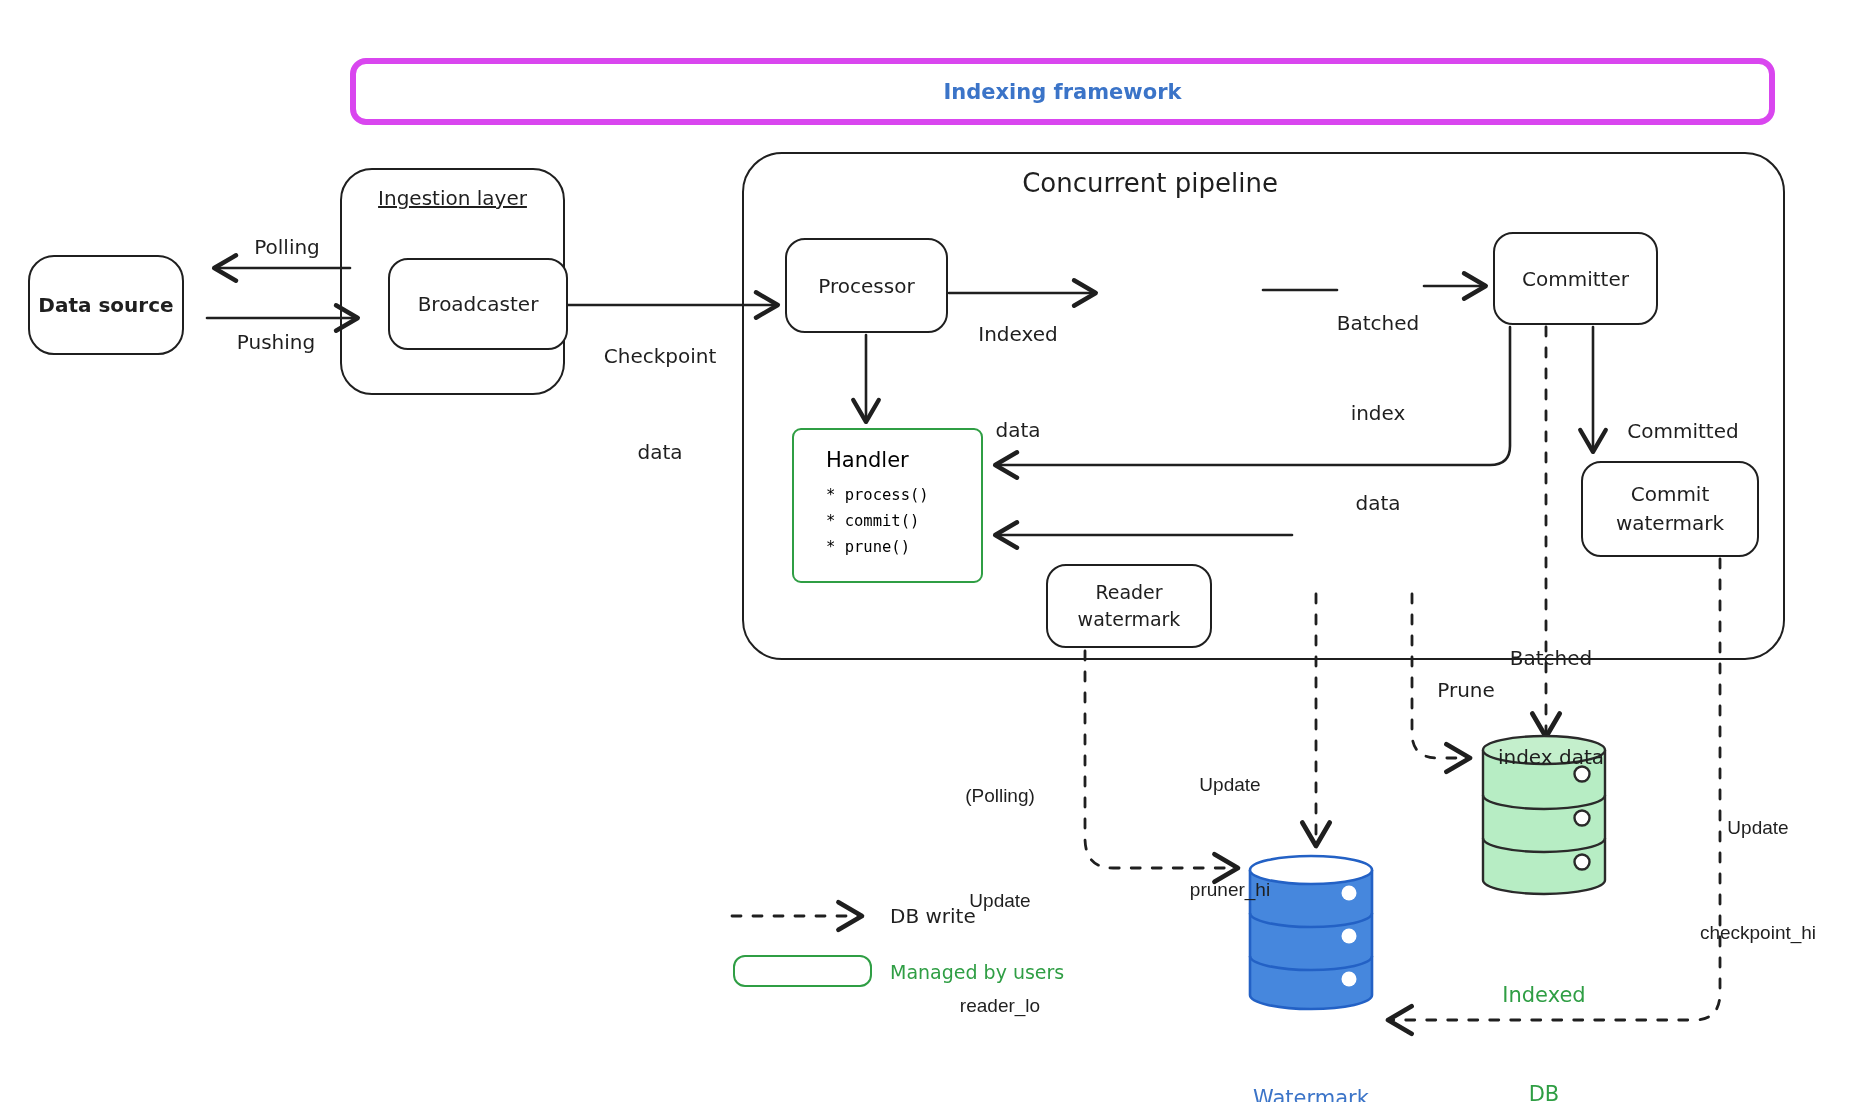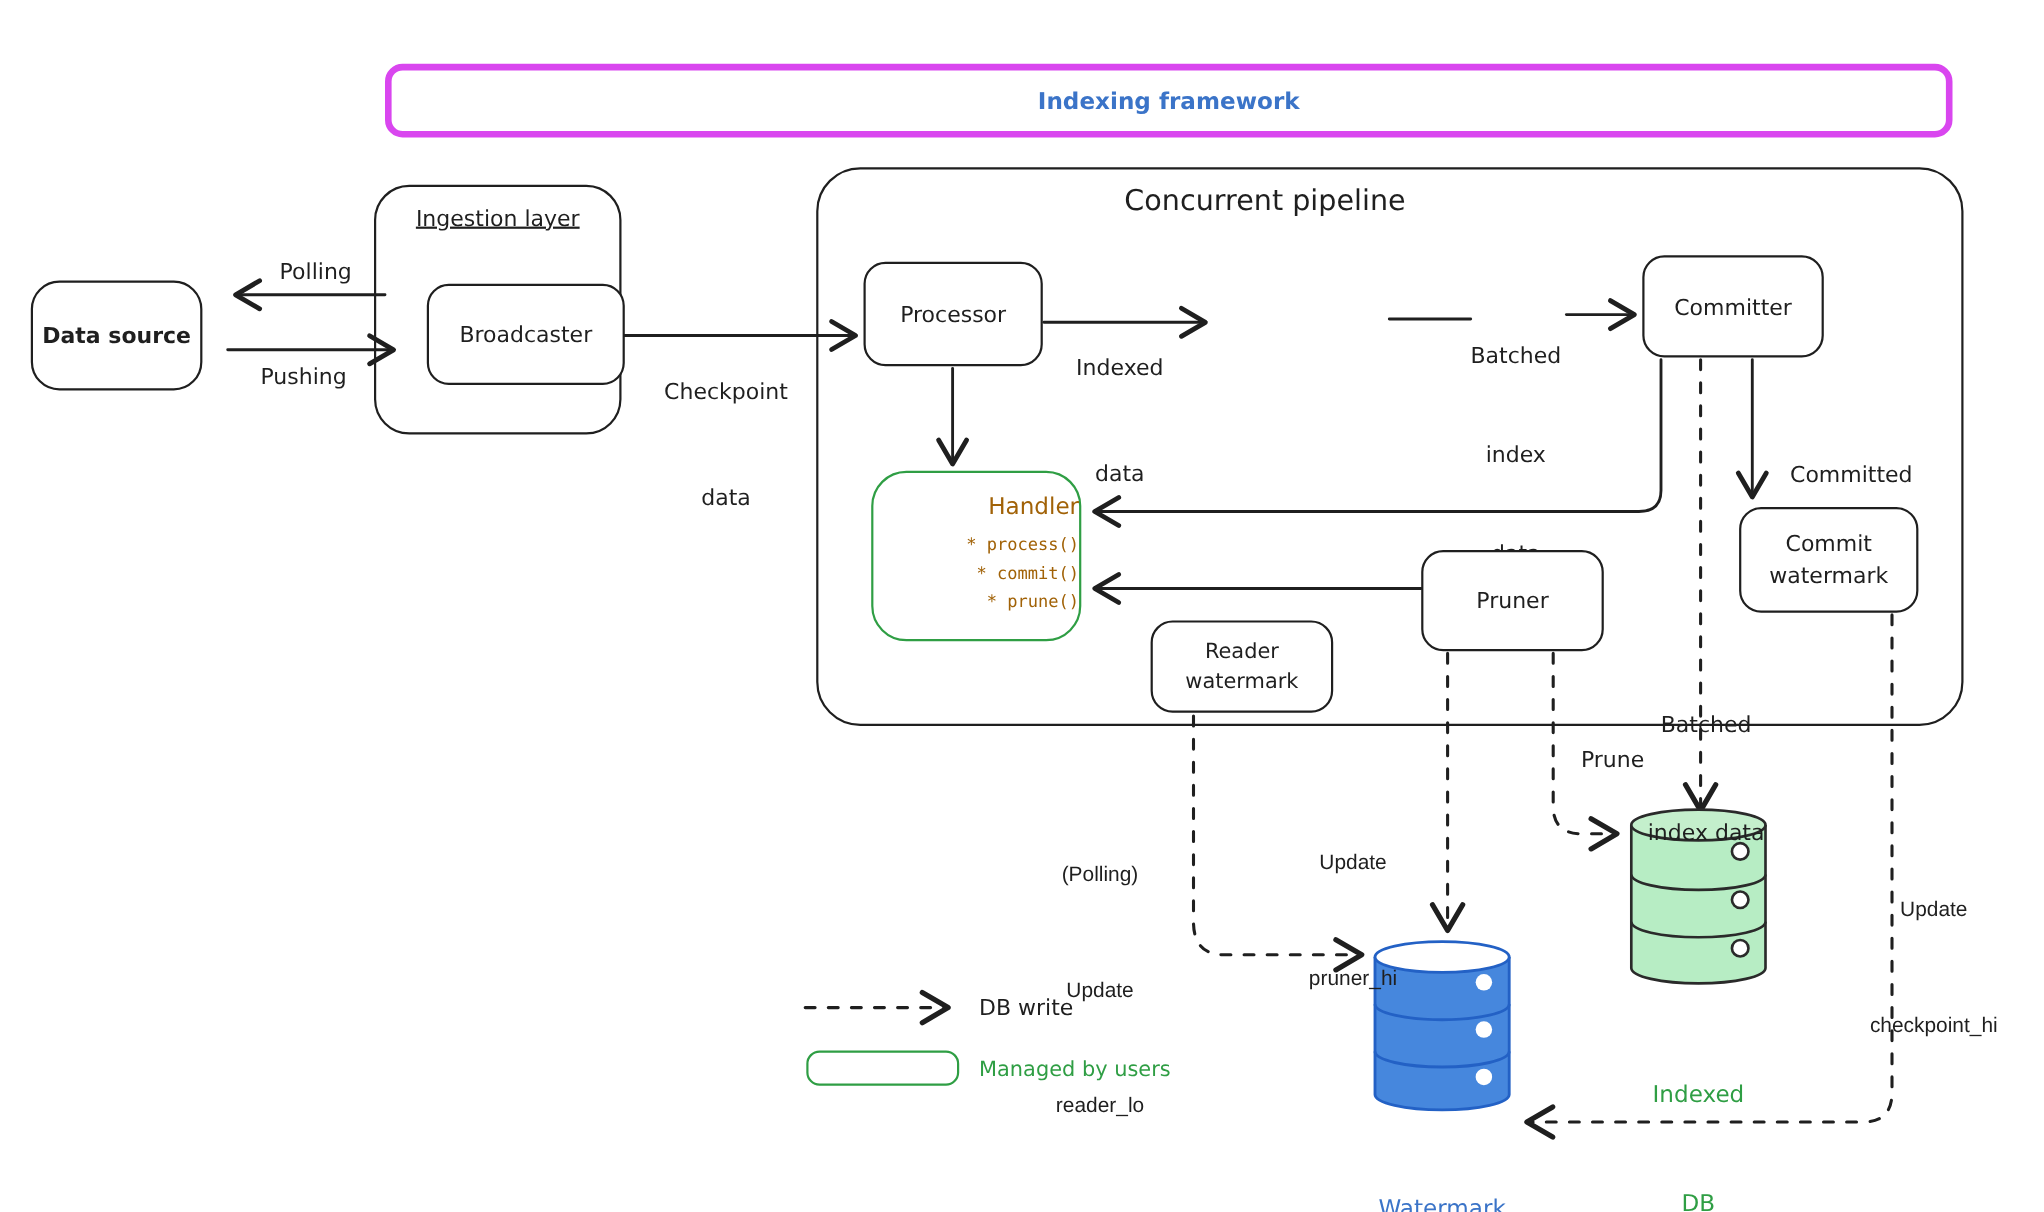--- a/index.html
+++ b/index.html
@@ -11,22 +11,22 @@
        font-size:20px;line-height:28px;text-align:center;box-sizing:border-box;}
   .frame{position:absolute;border:2.6px solid #1f1f1f;border-radius:32px;background:transparent;
          box-sizing:border-box;text-align:center;}
   .banner{position:absolute;left:350px;top:58px;width:1425px;height:67px;border:6px solid #d946ef;
           border-radius:16px;display:flex;align-items:center;justify-content:center;
           color:#3b74c8;font-size:21px;font-weight:bold;box-sizing:border-box;background:#fff;}
   .lbl{position:absolute;font-size:20px;line-height:31px;text-align:center;white-space:pre;}
   .mono{font-family:Liberation Sans, sans-serif;font-size:19px;line-height:35px;}
   .green{color:#2f9e44;}
   .blue{color:#3b74c8;}
-  .handler{border-color:#2f9e44;color:#a16207;align-items:flex-end;justify-content:flex-start;
-           padding:16px 0 0 32px;border-radius:32px;}
+  .handler{border-color:#2f9e44;color:#000000;align-items:flex-start;justify-content:flex-start;
+           padding:16px 0 0 32px;border-radius:9px;}
   .handler .h-title{font-size:21px;margin-bottom:8px;}
   .handler .h-item{font-family:"DejaVu Sans Mono",monospace;font-size:15.5px;line-height:26px;}
   .legendbox{position:absolute;left:733px;top:955px;width:139px;height:32px;border:2.6px solid #2f9e44;
              border-radius:12px;background:#fff;box-sizing:border-box;}
   .title-label{position:absolute;font-size:26px;}
 </style>
 </head>
 <body>
 
 <div class="canvas">
@@ -126,35 +126,32 @@
 
   <div class="box" style="left:1493px;top:232px;width:165px;height:93px;">
     <span>Committer</span>
   </div>
 
   <div class="lbl" style="left:1597px;top:356px;width:172px;line-height:30px;">
     <div>Committed</div>
     <div>checkpoint</div>
   </div>
 
-  <div class="box" style="left:1581px;top:461px;width:163px;height:96px;line-height:29px;">
+  <div class="box" style="left:1581px;top:461px;width:178px;height:96px;line-height:29px;">
     <div>Commit</div>
     <div>watermark</div>
   </div>
 
   <div class="box handler" style="left:792px;top:428px;width:191px;height:155px;">
     <div class="h-title">Handler</div>
     <div class="h-item">* process()</div>
     <div class="h-item">* commit()</div>
     <div class="h-item">* prune()</div>
   </div>
 
-  <div class="box" style="left:1292px;top:500px;width:166px;height:92px;">
-    <span>Pruner</span>
-  </div>
 
   <div class="box" style="left:1046px;top:564px;width:166px;height:84px;font-size:19px;line-height:27px;">
     <div>Reader</div>
     <div>watermark</div>
   </div>
 
   <div class="lbl mono" style="left:920px;top:708px;width:160px;">
     <div>(Polling)</div>
     <div>Update</div>
     <div>reader_lo</div>

